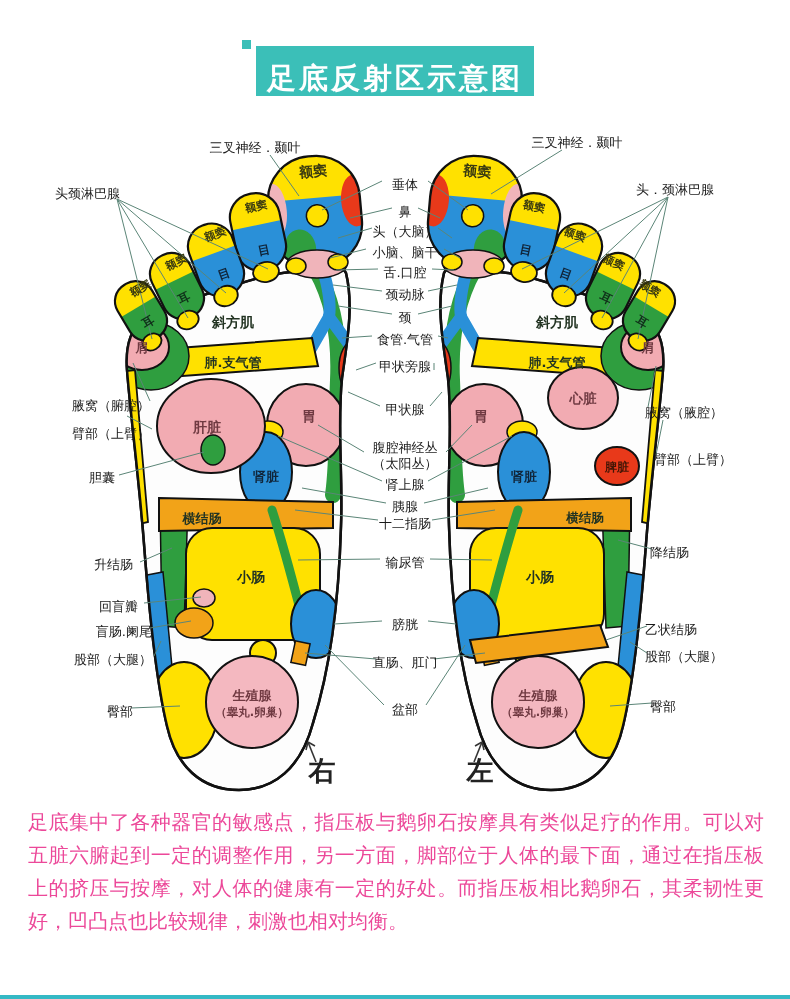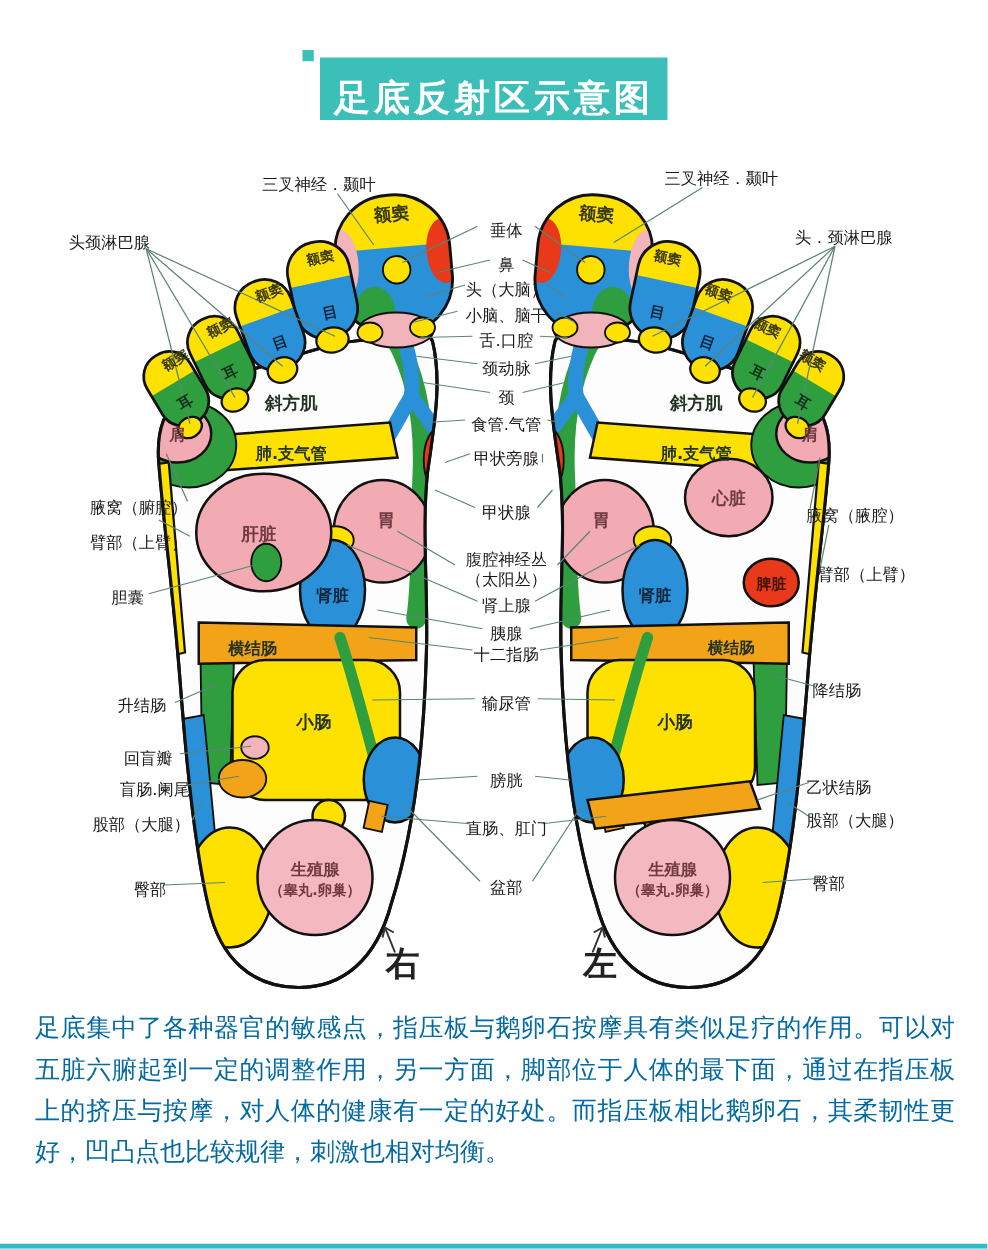--- a/index.html
+++ b/index.html
@@ -4,21 +4,21 @@
 <style>
   html,body{margin:0;padding:0;}
   body{width:790px;height:999px;background:#ffffff;position:relative;overflow:hidden;
        font-family:"DejaVu Sans","Liberation Sans",sans-serif;}
   .accent-square{position:absolute;left:242px;top:40px;width:9px;height:9px;background:#3bbfb8;}
   .title-banner{position:absolute;left:256px;top:46px;width:278px;height:50px;background:#3bbfb8;
        display:flex;align-items:center;justify-content:center;}
   .title-banner span{color:#ffffff;font-size:29px;font-weight:600;letter-spacing:3px;white-space:nowrap;margin-top:15px;}
   svg.diagram{position:absolute;left:0;top:120px;}
   .body-text{position:absolute;left:28px;top:806px;width:736px;margin:0;
-       font-size:20px;line-height:33px;color:#0369a1;font-weight:500;text-align:justify;}
+       font-size:20px;line-height:33px;color:#ec4899;font-weight:500;text-align:justify;}
   .bottom-rule{position:absolute;left:0;bottom:0;width:790px;height:4px;background:#35b9c5;}
   
   text{font-family:"DejaVu Sans","Liberation Sans",sans-serif;fill:#1a1a1a;}
   .lbl{font-size:13px;font-weight:500;}
   .ctr{font-size:13px;font-weight:500;text-anchor:middle;}
   .inlbl{font-size:14px;font-weight:600;fill:#223322;text-anchor:middle;}
   .toelbl{font-size:11px;font-weight:600;fill:#3a3a10;text-anchor:middle;}
   .eyelbl{font-size:12px;font-weight:600;fill:#10253a;text-anchor:middle;}
   .earlbl{font-size:12px;font-weight:600;fill:#10301a;text-anchor:middle;}
   .pinklbl{font-size:14px;font-weight:600;fill:#703a42;text-anchor:middle;}

